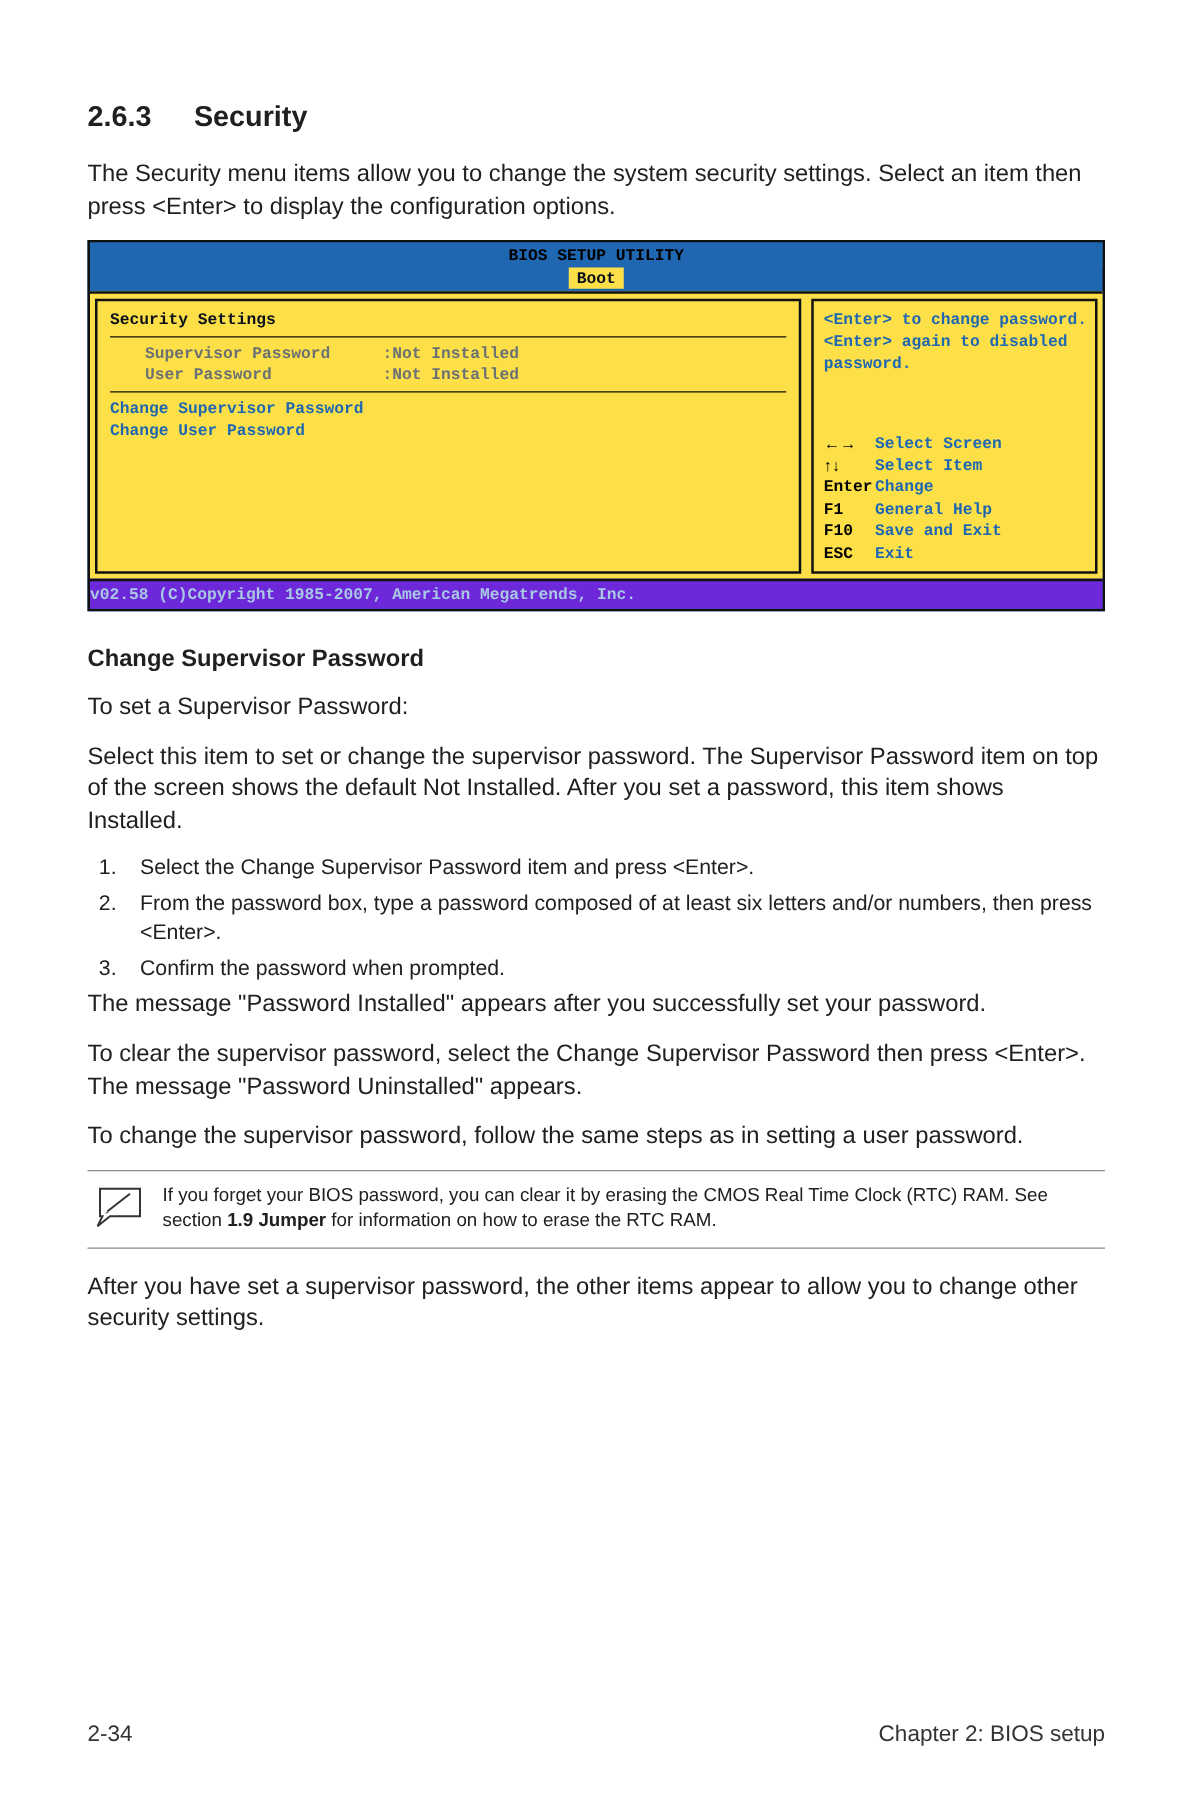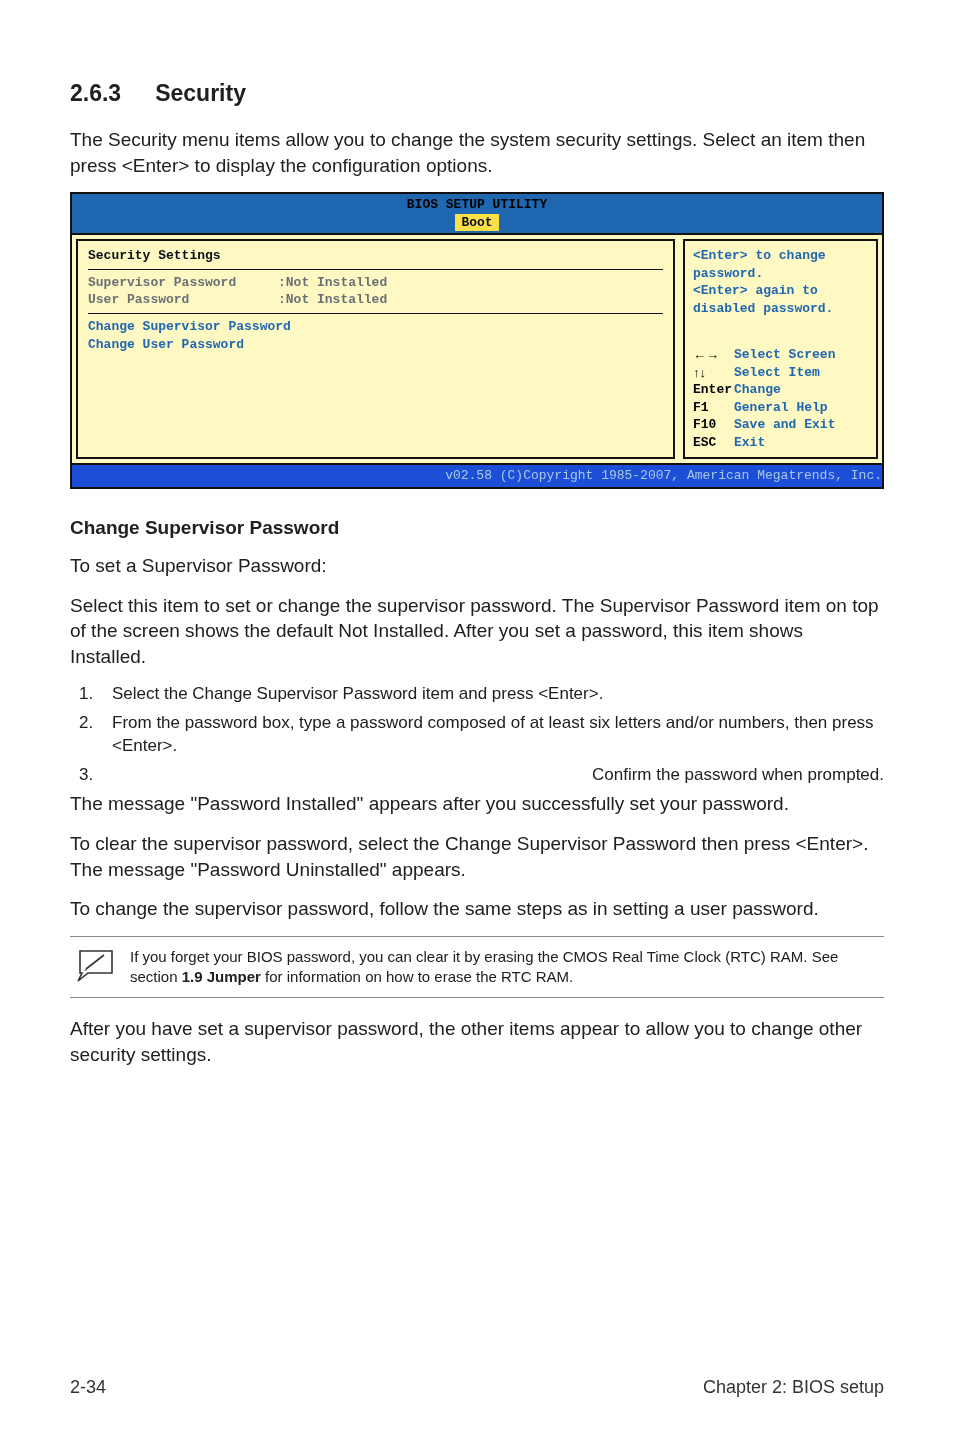--- a/index.html
+++ b/index.html
@@ -50,31 +50,31 @@
   .bios-tab {
     display: inline-block;
     background: #fde047;
     color: #0a0f1a;
     padding: 0 6px;
     font-weight: bold;
   }
   .bios-middle {
     display: flex;
     border-top: 2px solid #111;
-    background: #fef9c3;
+    background: #fde047;
   }
   .bios-left {
     flex: 1;
     padding: 6px 10px 6px 10px;
     border: 2px solid #111;
     margin: 4px;
     min-height: 220px;
   }
   .bios-right {
-    width: 195px;
+    width: 229px;
     padding: 6px 0 6px 8px;
     border: 2px solid #111;
     margin: 4px;
     color: #2067b2;
     font-weight: bold;
     display: flex;
     flex-direction: column;
     justify-content: space-between;
   }
   .bios-left-title {
@@ -83,54 +83,55 @@
     margin-bottom: 4px;
   }
   .bios-hr {
     border: none;
     border-top: 1px solid #111;
     margin: 4px 0;
   }
   .bios-gray {
     color: #6b7075;
     font-weight: bold;
+    margin-left: 28px;
   }
   .bios-blue {
     color: #2067b2;
     font-weight: bold;
   }
   .bios-row { display: flex; }
   .bios-label { flex: 0 0 190px; }
   .nav-table { width: 100%; border-collapse: collapse; }
   .nav-table td { padding: 0 2px 0 0; vertical-align: top; }
   .nav-key { width: 40px; color: #000; }
   .bios-footer {
-    background: #1d4ed8;
+    background: #6d28d9;
     color: #a9c8e4;
-    text-align: right;
-    font-weight: normal;
+    text-align: left;
+    font-weight: bold;
     padding: 2px 0;
     border-top: 2px solid #111;
   }
   .sub-heading {
     font-size: 19px;
     font-weight: bold;
     margin: 0 0 14px 0;
   }
   ol {
     font-size: 17px;
     line-height: 1.35;
     padding-left: 28px;
     margin: 0 0 4px 0;
   }
   ol li {
     padding-left: 14px;
     margin-bottom: 6px;
   }
-  ol li:last-child { margin-bottom: 2px; text-align: right; }
+  ol li:last-child { margin-bottom: 2px; }
   .note-box {
     display: flex;
     border-top: 1px solid #888;
     border-bottom: 1px solid #888;
     padding: 10px 4px;
     margin: 14px 0 18px 0;
     align-items: flex-start;
   }
   .note-icon {
     flex: 0 0 56px;

